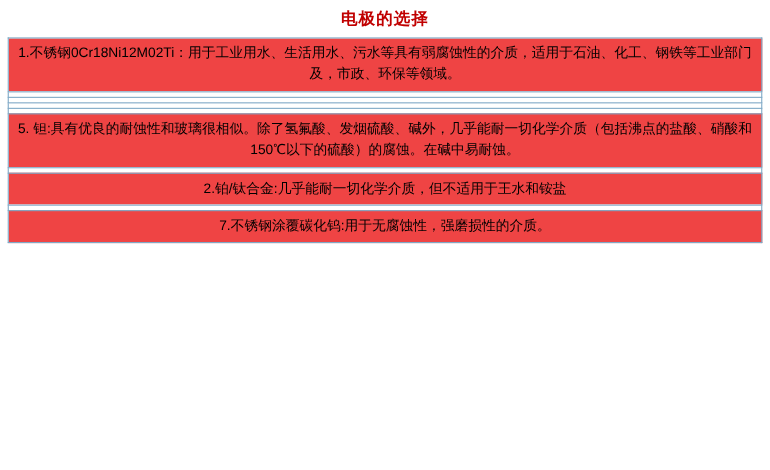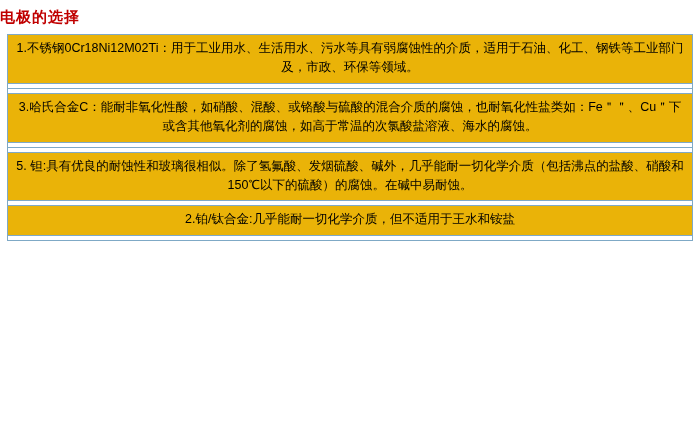--- a/index.html
+++ b/index.html
@@ -14,21 +14,21 @@
     overflow: hidden;
   }
   .page {
     width: 700px;
     height: 427px;
     position: relative;
     box-sizing: border-box;
     padding: 0;
   }
   .title {
-    text-align: left;
+    text-align: center;
     font-size: 15px;
     font-weight: bold;
     color: #c00000;
     padding: 8px 0 7px 0;
     letter-spacing: 1px;
     font-family: "Liberation Sans", sans-serif;
   }
   .table {
     width: 686px;
     margin: 0 auto;
@@ -41,21 +41,21 @@
     padding: 4px 6px 5px 6px;
     font-size: 12.5px;
     line-height: 1.55;
     color: #000000;
     text-align: center;
     vertical-align: middle;
     font-family: "Liberation Sans", sans-serif;
     word-break: break-all;
   }
   .table tr.shade td {
-    background: #eab308;
+    background: #ef4444;
   }
   .spacer td {
     height: 4px;
     padding: 0;
     border-left: 1px solid #7fa9c6;
     border-right: 1px solid #7fa9c6;
     border-top: 1px solid #7fa9c6;
     border-bottom: 1px solid #7fa9c6;
     background: #ffffff;
   }
@@ -71,37 +71,37 @@
     <tbody>
       <tr class="shade">
         <td>1.不锈钢0Cr18Ni12M02Ti：用于工业用水、生活用水、污水等具有弱腐蚀性的介质，适用于石油、化工、钢铁等工业部门及，市政、环保等领域。</td>
       </tr>
       <tr class="spacer">
           <td></td>
         </tr>
       <tr class="spacer">
           <td></td>
         </tr>
-      <tr class="shade">
-        <td>3.哈氏合金C：能耐非氧化性酸，如硝酸、混酸、或铬酸与硫酸的混合介质的腐蚀，也耐氧化性盐类如：Fe＂＂、Cu＂下或含其他氧化剂的腐蚀，如高于常温的次氯酸盐溶液、海水的腐蚀。</td>
-      </tr>
       <tr class="spacer">
           <td></td>
         </tr>
       <tr class="spacer">
           <td></td>
         </tr>
       <tr class="shade">
         <td>5. 钽:具有优良的耐蚀性和玻璃很相似。除了氢氟酸、发烟硫酸、碱外，几乎能耐一切化学介质（包括沸点的盐酸、硝酸和150℃以下的硫酸）的腐蚀。在碱中易耐蚀。</td>
       </tr>
       <tr class="spacer">
           <td></td>
         </tr>
       <tr class="shade">
         <td>2.铂/钛合金:几乎能耐一切化学介质，但不适用于王水和铵盐</td>
       </tr>
       <tr class="spacer">
           <td></td>
         </tr>
+      <tr class="shade">
+        <td>7.不锈钢涂覆碳化钨:用于无腐蚀性，强磨损性的介质。</td>
+      </tr>
     </tbody>
   </table>
 
 </div>
 
 </body></html>

